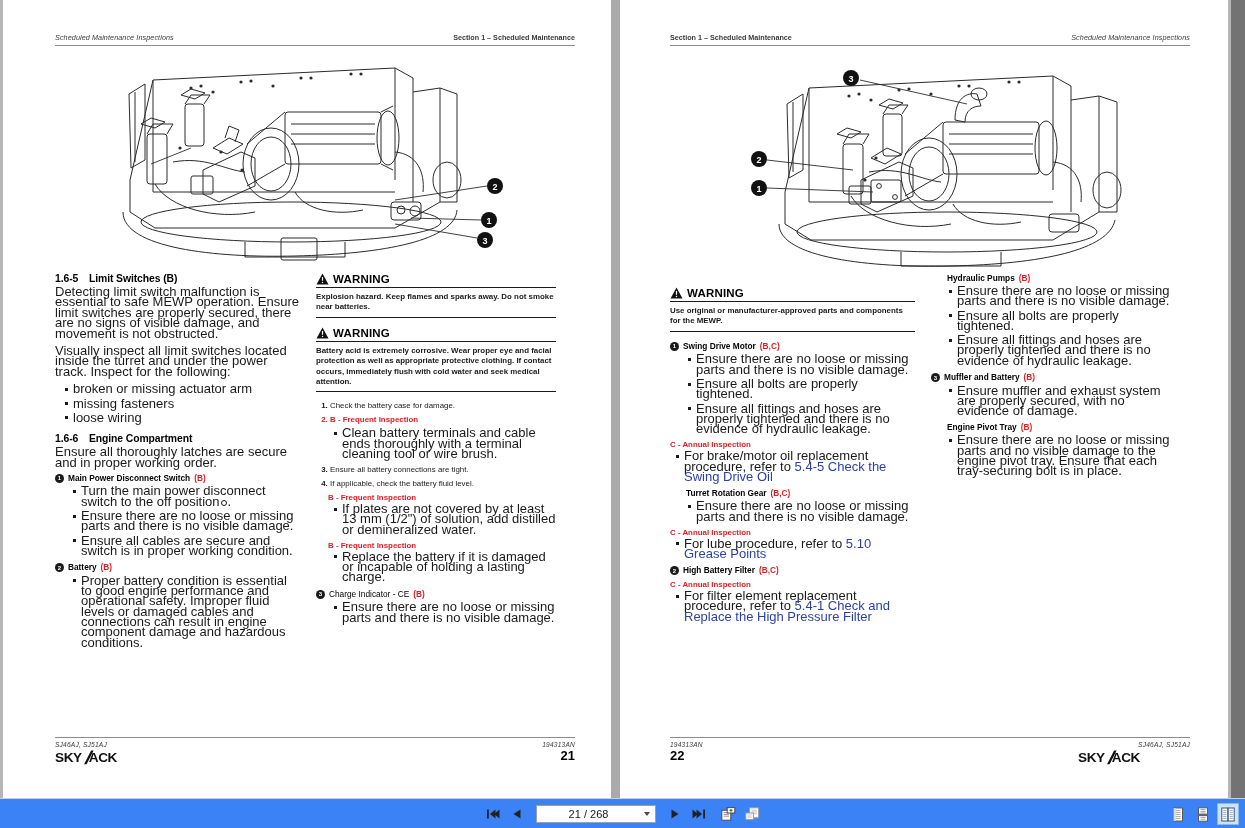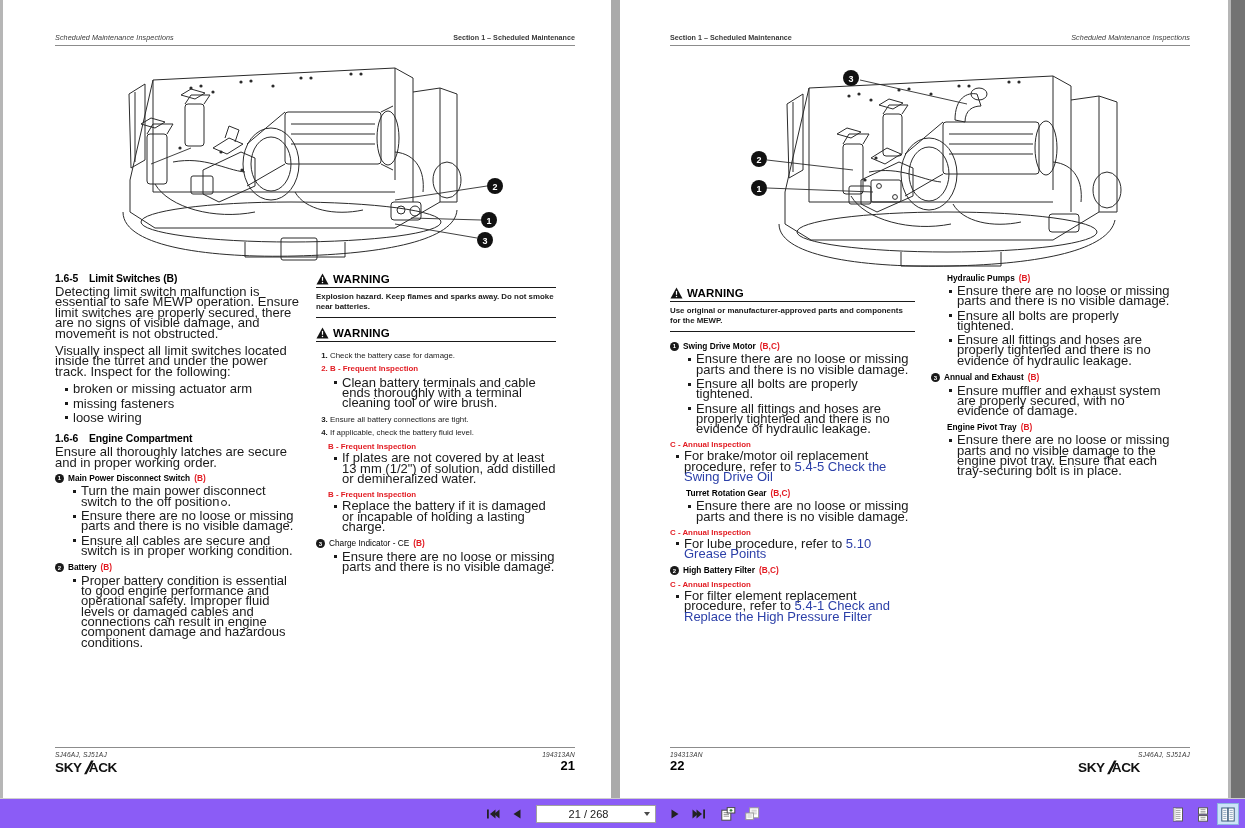--- a/index.html
+++ b/index.html
@@ -129,33 +129,33 @@
   ol.steps > li::marker { font-weight: bold; }
   ol.steps > li.red-li { color: #e21b22; font-weight: bold; }
 
   .off-circle {
     display:inline-block; width:6px; height:6px; border:1px solid #1a1a1a;
     border-radius:50%; vertical-align: -0.5px; margin: 0 1px;
   }
 
   
   .pagefoot {
-    position: absolute; left: 55px; right: 36px; bottom: 23px;
+    position: absolute; left: 55px; right: 36px; bottom: 33px;
   }
   .page.right .pagefoot { left: 50px; right: 41px; }
   .foot-rule { border-top: 1.1px solid #8c8c8c; margin-bottom: 3px; }
   .foot-row { display: flex; justify-content: space-between; align-items: flex-start; }
   .foot-meta { font-size: 6.6px; font-style: italic; color: #3a3a3a; letter-spacing:.2px; }
   .foot-num { font-size: 13px; font-weight: bold; color:#000; line-height: 14px; margin-top: 1px; }
   .logo { height: 15px; margin-top: 2px; }
 
   
   #toolbar {
     flex: 0 0 30px; height: 30px;
-    background: #8b5cf6;
+    background: #3b82f6;
     border-top: 1px solid #cfcfcf;
     display: flex; align-items: center; justify-content: center;
     position: relative;
   }
   .tb-center { display: flex; align-items: center; gap: 4px; }
   .tb-btn {
     width: 20px; height: 20px;
     display:flex; align-items:center; justify-content:center;
     background: transparent; border: none; cursor: pointer; padding:0;
   }
@@ -342,20 +342,21 @@
 
           <div class="warn">
             <div class="warn-title">
               <svg class="tri" viewBox="0 0 14 13">
                 <path d="M7 0.5 L13.5 12.4 L0.5 12.4 Z" fill="#111"></path>
                 <path d="M7 4.2 L7 8.4" stroke="#fff" stroke-width="1.3"></path>
                 <circle cx="7" cy="10.3" r="0.8" fill="#fff"></circle>
               </svg>
               <span class="label">WARNING</span>
             </div>
+            <div class="warn-body">Battery acid is extremely corrosive.  Wear proper eye and facial protection as well as appropriate protective clothing.  If contact occurs, immediately flush with cold water and seek medical attention.</div>
           </div>
 
           <ol class="steps">
             <li>Check the battery case for damage.</li>
             <li class="red-li">B - Frequent Inspection</li>
           </ol>
           <ul class="sq indent" style="margin-top:0">
             <li>Clean battery terminals and cable ends thoroughly with a terminal cleaning tool or wire brush.</li>
           </ul>
           <ol class="steps" start="3">
@@ -551,21 +552,21 @@
             <span class="red">(B)</span>
           </div>
           <ul class="sq indent">
             <li>Ensure there are no loose or missing parts and there is no visible damage.</li>
             <li>Ensure all bolts are properly tightened.</li>
             <li>Ensure all fittings and hoses are properly tightened and there is no evidence of hydraulic leakage.</li>
           </ul>
 
           <div class="item-head">
             <span class="bullet-num">3</span>
-            <span>Annual and Exhaust</span>
+            <span>Muffler and Battery</span>
             <span class="red">(B)</span>
           </div>
           <ul class="sq indent">
             <li>Ensure muffler and exhaust system are properly secured, with no evidence of damage.</li>
           </ul>
 
           <div class="item-head plain">
             <span>Engine Pivot Tray</span>
             <span class="red">(B)</span>
           </div>

